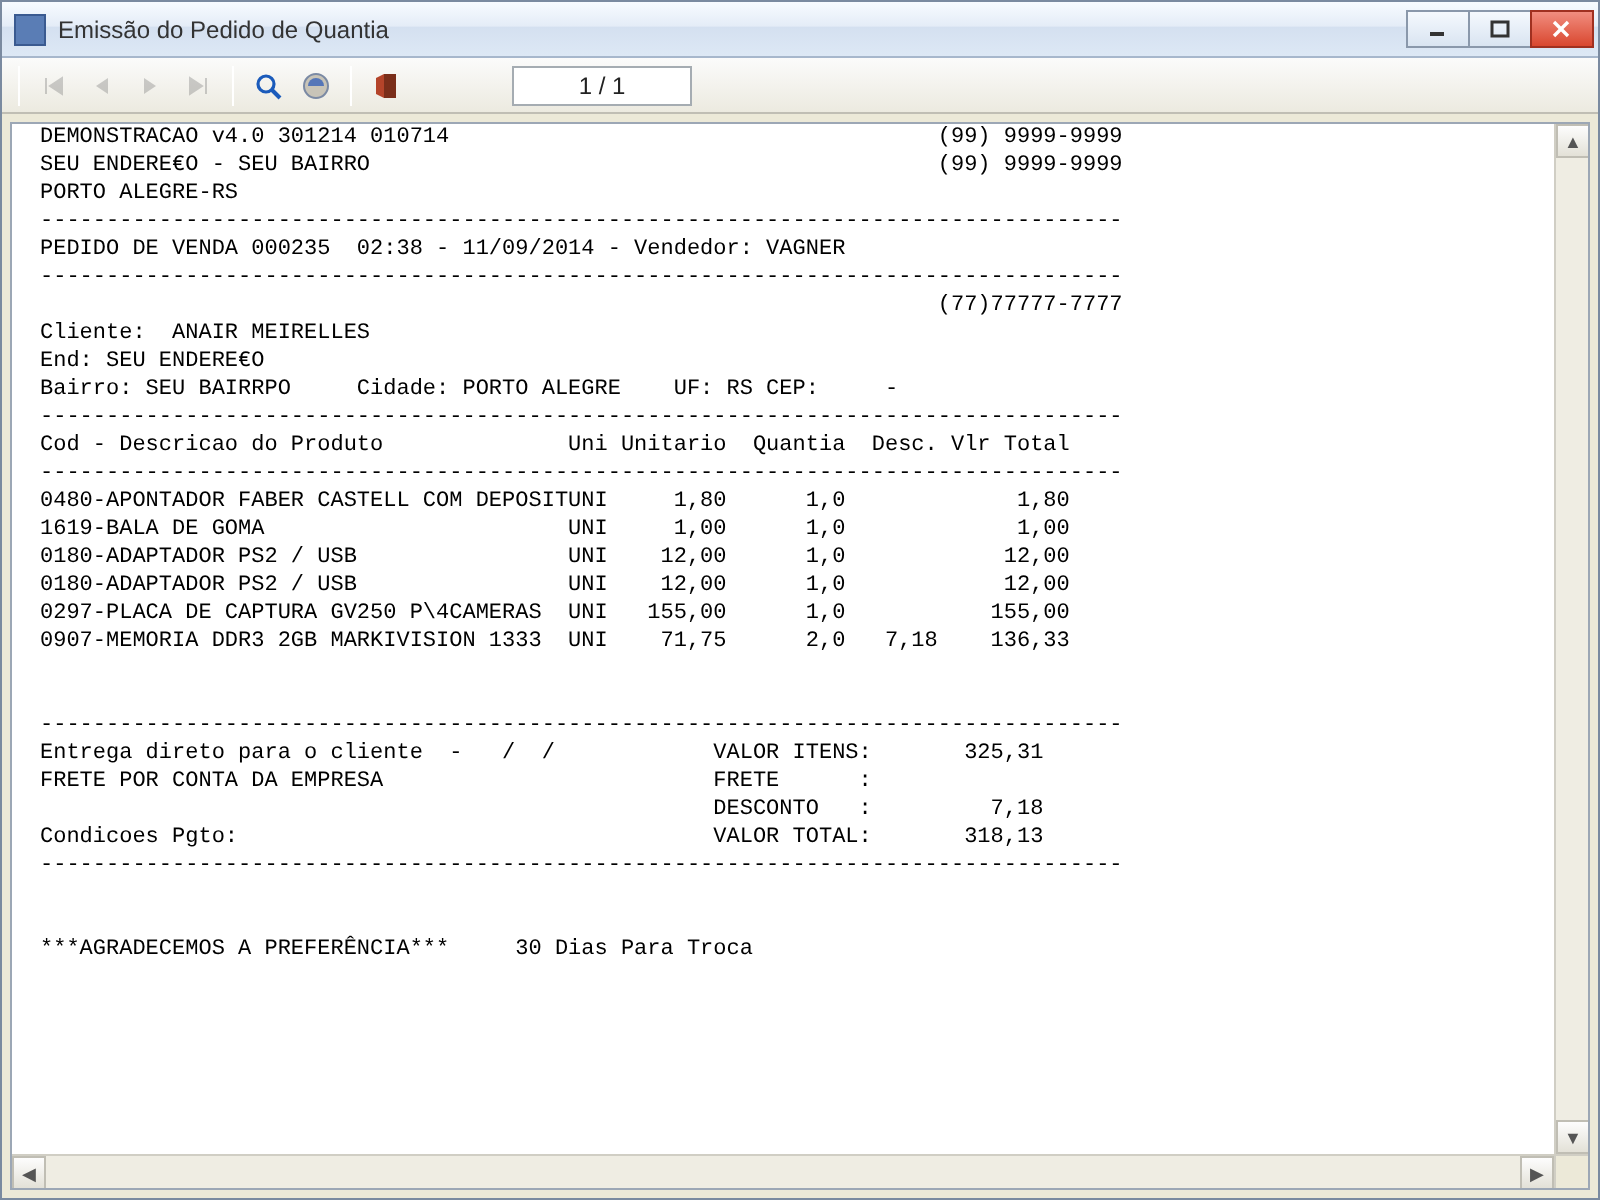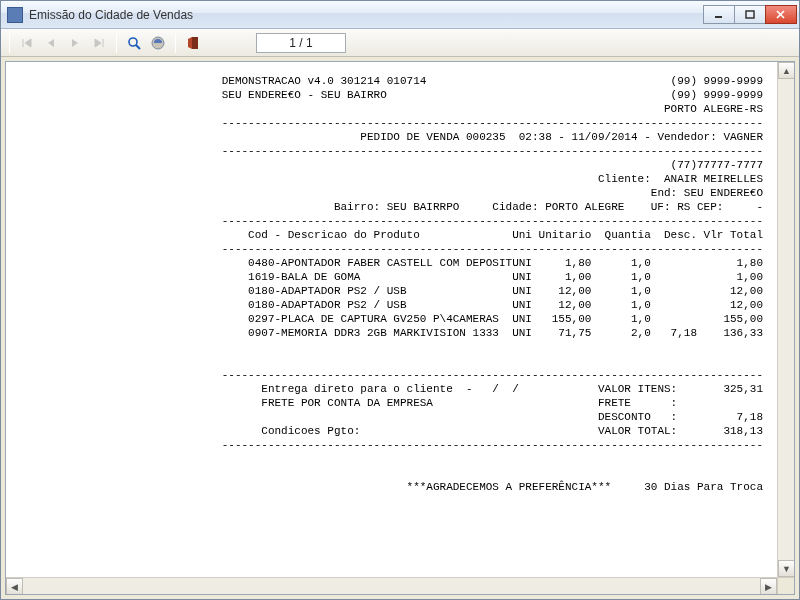--- a/index.html
+++ b/index.html
@@ -129,38 +129,37 @@
     border: 1px solid #c0beb4;
     display:flex;align-items:center;justify-content:center;
     font-size:9px;color:#555;
     box-sizing: border-box;
     cursor: pointer;
   }
   .scroll-track { flex: 1; background: #efede3; }
   .doc {
     position: absolute;
     top: 0; left: 0; right: 17px; bottom: 17px;
-    padding: 12px 14px;
+    padding: 0 14px;
     font-family: "Courier New", monospace;
     font-size: 11px;
     line-height: 14px;
     color: #000;
     white-space: pre;
     overflow: hidden;
-    text-align: right;
   }
 </style>
 </head>
 <body>
 
 <div class="window">
 
   <div class="titlebar">
     <span class="app-icon"></span>
-    <span class="title-text">Emissão do Cidade de Vendas</span>
+    <span class="title-text">Emissão do Pedido de Quantia</span>
     <div class="win-buttons">
       <div class="win-btn">
         <svg width="10" height="10">
             <line x1="1" y1="7" x2="8" y2="7" stroke="#333" stroke-width="2"></line>
           </svg>
       </div>
       <div class="win-btn">
         <svg width="10" height="10">
             <rect x="1" y="1" width="8" height="7" fill="none" stroke="#333" stroke-width="1.5"></rect>
           </svg>

